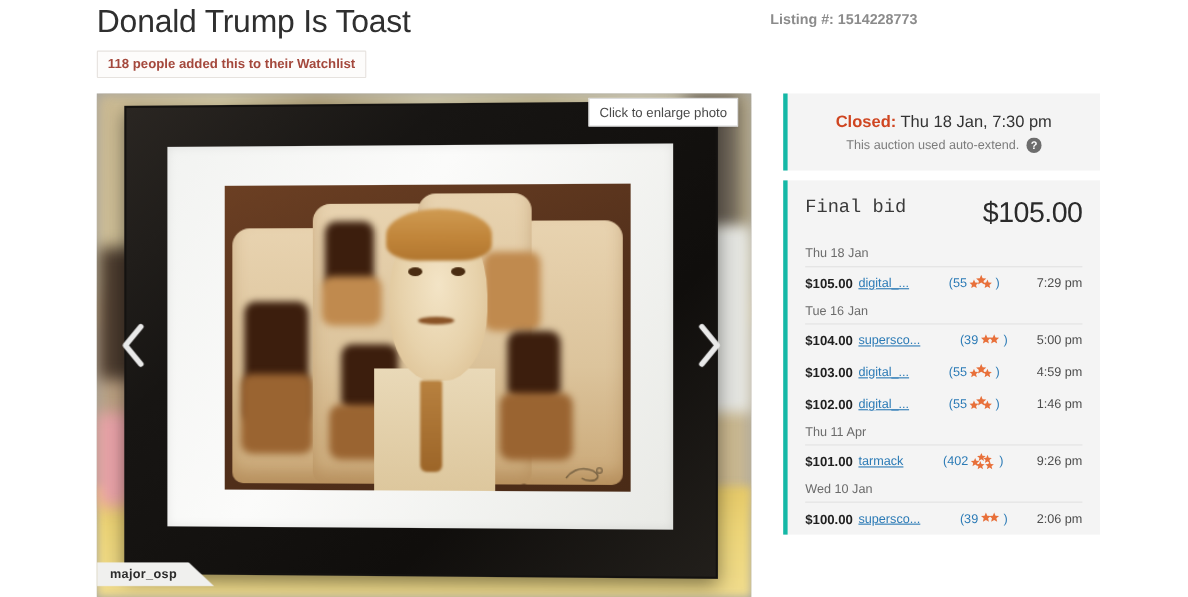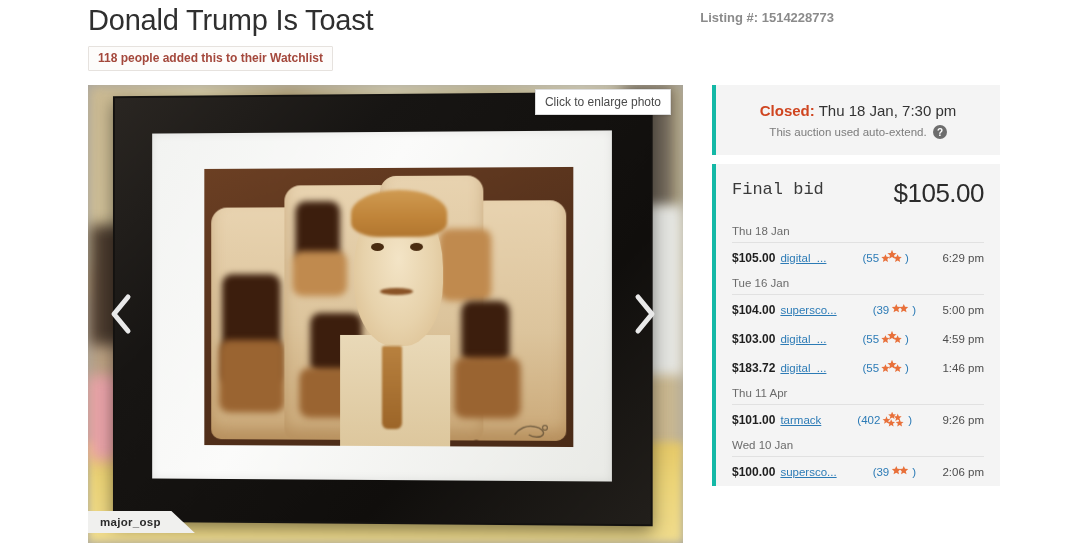--- a/index.html
+++ b/index.html
@@ -313,21 +313,21 @@
           <div class="bid-row">
             <span class="bid-left">
               <span class="bid-amt">$105.00</span>
               <a class="bidder" href="#">digital_...</a>
               <span class="rating-wrap">(55<span><svg class="stars-svg" width="24" height="15" viewBox="0 0 24 16">
                     <path d="M5.00 4.40 L6.22 7.33 L9.37 7.58 L6.97 9.64 L7.70 12.72 L5.00 11.07 L2.30 12.72 L3.03 9.64 L0.63 7.58 L3.78 7.33 Z" fill="#e8703a"></path>
                     <path d="M12.00 -0.20 L13.38 3.11 L16.95 3.39 L14.23 5.72 L15.06 9.21 L12.00 7.34 L8.94 9.21 L9.77 5.72 L7.05 3.39 L10.62 3.11 Z" fill="#e8703a"></path>
                     <path d="M18.00 4.40 L19.22 7.33 L22.37 7.58 L19.97 9.64 L20.70 12.72 L18.00 11.07 L15.30 12.72 L16.03 9.64 L13.63 7.58 L16.78 7.33 Z" fill="#e8703a"></path>
                   </svg></span>)</span>
             </span>
-            <span class="bid-time">6:29 pm</span>
+            <span class="bid-time">7:29 pm</span>
           </div>
           <div class="date-head">Tue 16 Jan</div>
           <div class="bid-row">
             <span class="bid-left">
               <span class="bid-amt">$104.00</span>
               <a class="bidder" href="#">supersco...</a>
               <span class="rating-wrap">(39<span><svg class="stars-svg" width="21" height="15" viewBox="0 0 21 16">
                     <path d="M6.00 2.00 L7.32 5.18 L10.76 5.45 L8.14 7.70 L8.94 11.05 L6.00 9.25 L3.06 11.05 L3.86 7.70 L1.24 5.45 L4.68 5.18 Z" fill="#e8703a"></path>
                     <path d="M14.00 2.00 L15.32 5.18 L18.76 5.45 L16.14 7.70 L16.94 11.05 L14.00 9.25 L11.06 11.05 L11.86 7.70 L9.24 5.45 L12.68 5.18 Z" fill="#e8703a"></path>
                   </svg></span>)</span>
@@ -341,21 +341,21 @@
               <span class="rating-wrap">(55<span><svg class="stars-svg" width="24" height="15" viewBox="0 0 24 16">
                     <path d="M5.00 4.40 L6.22 7.33 L9.37 7.58 L6.97 9.64 L7.70 12.72 L5.00 11.07 L2.30 12.72 L3.03 9.64 L0.63 7.58 L3.78 7.33 Z" fill="#e8703a"></path>
                     <path d="M12.00 -0.20 L13.38 3.11 L16.95 3.39 L14.23 5.72 L15.06 9.21 L12.00 7.34 L8.94 9.21 L9.77 5.72 L7.05 3.39 L10.62 3.11 Z" fill="#e8703a"></path>
                     <path d="M18.00 4.40 L19.22 7.33 L22.37 7.58 L19.97 9.64 L20.70 12.72 L18.00 11.07 L15.30 12.72 L16.03 9.64 L13.63 7.58 L16.78 7.33 Z" fill="#e8703a"></path>
                   </svg></span>)</span>
             </span>
             <span class="bid-time">4:59 pm</span>
           </div>
           <div class="bid-row">
             <span class="bid-left">
-              <span class="bid-amt">$183.72</span>
+              <span class="bid-amt">$102.00</span>
               <a class="bidder" href="#">digital_...</a>
               <span class="rating-wrap">(55<span><svg class="stars-svg" width="24" height="15" viewBox="0 0 24 16">
                     <path d="M5.00 4.40 L6.22 7.33 L9.37 7.58 L6.97 9.64 L7.70 12.72 L5.00 11.07 L2.30 12.72 L3.03 9.64 L0.63 7.58 L3.78 7.33 Z" fill="#e8703a"></path>
                     <path d="M12.00 -0.20 L13.38 3.11 L16.95 3.39 L14.23 5.72 L15.06 9.21 L12.00 7.34 L8.94 9.21 L9.77 5.72 L7.05 3.39 L10.62 3.11 Z" fill="#e8703a"></path>
                     <path d="M18.00 4.40 L19.22 7.33 L22.37 7.58 L19.97 9.64 L20.70 12.72 L18.00 11.07 L15.30 12.72 L16.03 9.64 L13.63 7.58 L16.78 7.33 Z" fill="#e8703a"></path>
                   </svg></span>)</span>
             </span>
             <span class="bid-time">1:46 pm</span>
           </div>
           <div class="date-head">Thu 11 Apr</div>

